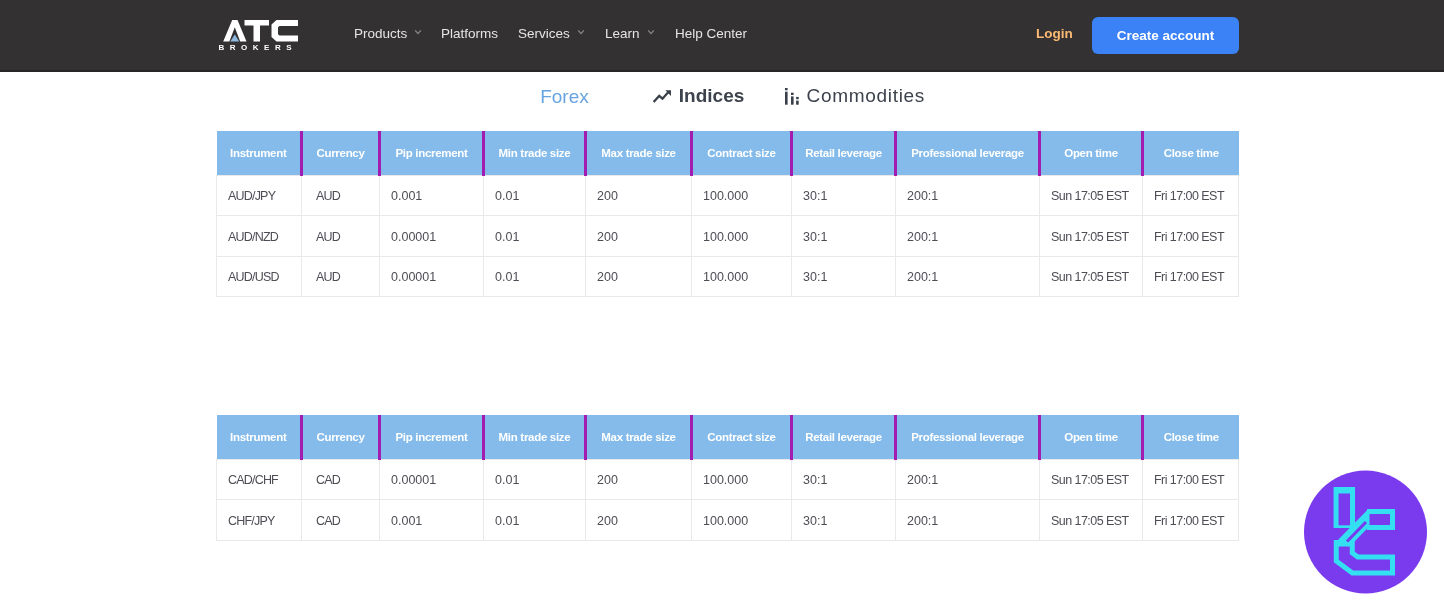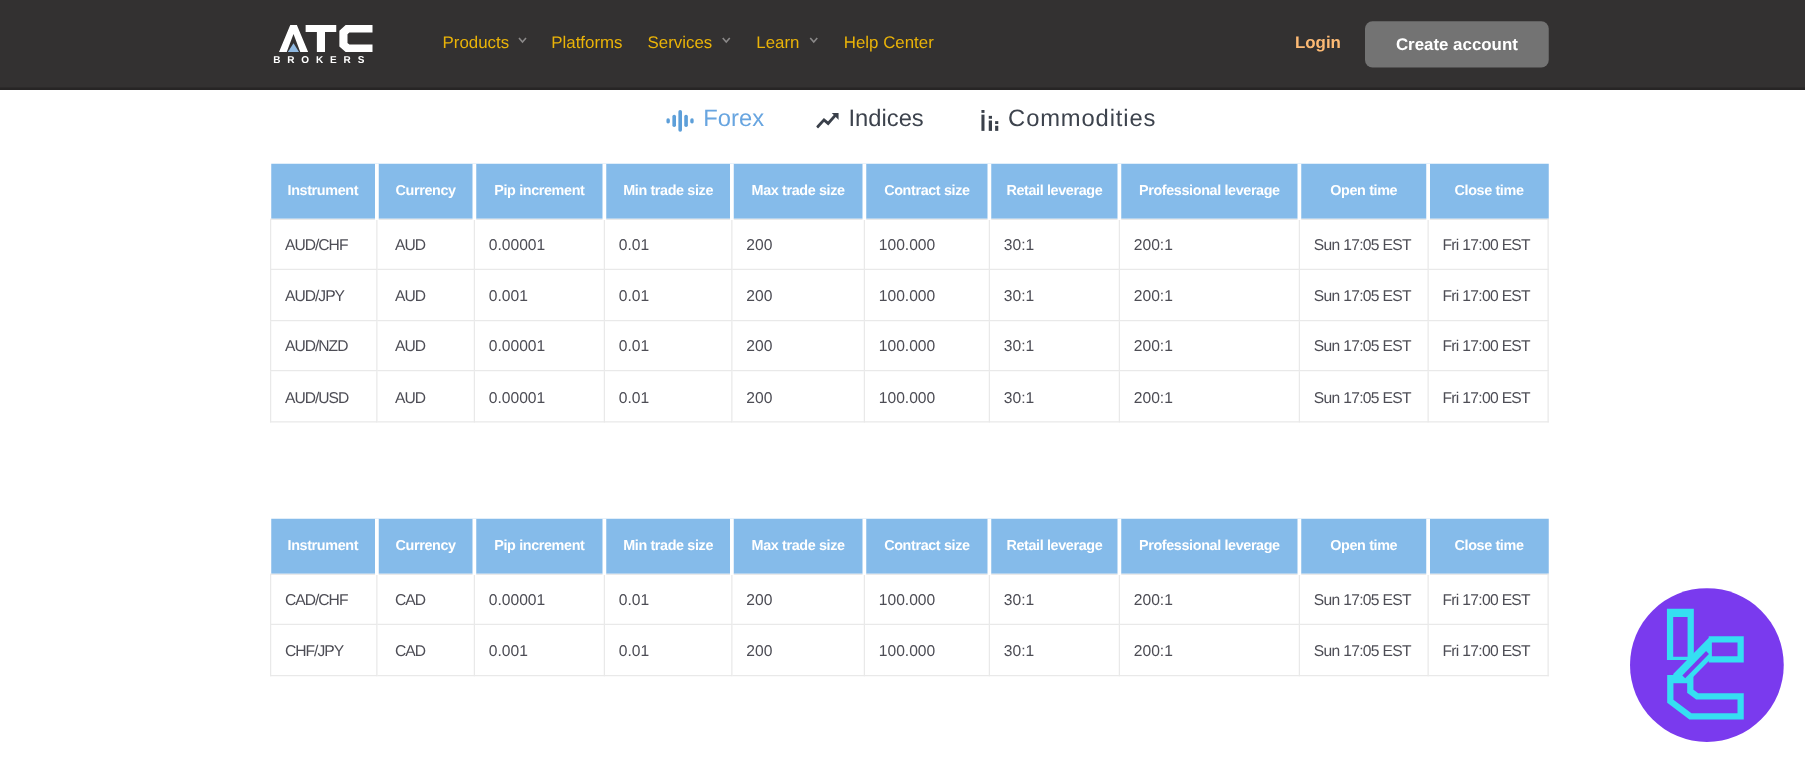--- a/index.html
+++ b/index.html
@@ -1,34 +1,34 @@
 <!DOCTYPE html>
 <html><head>
 <meta charset="utf-8">
 <style>
   * { margin:0; padding:0; box-sizing:border-box; }
   html,body { width:1444px; height:610px; background:#ffffff; font-family:"Liberation Sans", sans-serif; overflow:hidden; position:relative; }
 
   
   .nav { position:absolute; top:0; left:0; width:1444px; height:72px; background:#333131; border-bottom:2px solid #272525; }
   .logo { position:absolute; left:218px; top:18.5px; }
-  .navitem { position:absolute; top:0; height:67px; line-height:67px; font-size:13.5px; color:#eab308; }
+  .navitem { position:absolute; top:0; height:67px; line-height:67px; font-size:13.5px; color:#e5e5e5; }
   .chev { display:inline-block; margin-left:7px; width:8px; height:8px; position:relative; top:-2px; }
   .login { position:absolute; left:1036px; top:0; height:67px; line-height:67px; font-size:13.5px; font-weight:bold; color:#fdba74; }
-  .createbtn { position:absolute; left:1092px; top:17px; width:147px; height:37px; background:#737373; border:none; border-radius:6px; color:#fff; font-weight:bold; font-size:13.5px; text-align:center; line-height:37px; }
+  .createbtn { position:absolute; left:1092px; top:17px; width:147px; height:37px; background:#3b82f6; border:none; border-radius:6px; color:#fff; font-weight:bold; font-size:13.5px; text-align:center; line-height:37px; }
 
   
   .tab { position:absolute; top:84px; height:24px; display:flex; align-items:center; }
   .tab svg { margin-top:1.5px; }
   .tab .txt { font-size:19px; color:#3d434d; }
   .tab.active .txt { color:#68a5e0; }
 
   
   table.data { position:absolute; left:216px; border-collapse:collapse; table-layout:fixed; width:1022px; }
-  table.data th { background:#85bbea; color:#ffffff; font-size:11.5px; font-weight:bold; letter-spacing:-0.3px; height:44px; text-align:center; border-left:3px solid #ffffff; border-right:1px solid #a21caf; }
+  table.data th { background:#85bbea; color:#ffffff; font-size:11.5px; font-weight:bold; letter-spacing:-0.3px; height:44px; text-align:center; border-left:3px solid #ffffff; border-right:3px solid #a21caf; }
   table.data th:first-child { border-left:none; }
   table.data th:last-child { border-right:none; }
   table.data td { height:40.5px; background:#ffffff; border:1px solid #e9e9e9; font-size:12.5px; color:#4d4d55; padding-left:11px; padding-top:2px; white-space:nowrap; overflow:hidden; }
   table.data td:nth-child(1), table.data td:nth-child(2) { letter-spacing:-0.8px; }
   table.data td:nth-child(2) { padding-left:14px; }
   table.data td:nth-child(9), table.data td:nth-child(10) { letter-spacing:-0.55px; }
   .t1 { top:131px; }
   .t2 { top:415px; }
 
   
@@ -58,36 +58,36 @@
         <path d="M1.5 3 L5 7 L8.5 3" stroke="#8a8888" stroke-width="1.6" fill="none"></path>
       </svg></div>
   <div class="navitem" style="left:605px;">Learn<svg class="chev" viewBox="0 0 10 10">
         <path d="M1.5 3 L5 7 L8.5 3" stroke="#8a8888" stroke-width="1.6" fill="none"></path>
       </svg></div>
   <div class="navitem" style="left:675px;">Help Center</div>
   <div class="login">Login</div>
   <div class="createbtn">Create account</div>
 </div>
 
-<div class="tab active" style="left:532.5px;">
+<div class="tab active" style="left:532.5px;flex-direction:column;">
   <svg width="22.5" height="17.5" viewBox="0 0 22.5 17.5">
     <rect x="0" y="6.65" width="2.9" height="4.2" rx="1.4" fill="#5d9fd9"></rect>
     <rect x="4.9" y="3.85" width="2.9" height="9.8" rx="1.4" fill="#5d9fd9"></rect>
     <rect x="9.7" y="0" width="2.9" height="17.4" rx="1.4" fill="#5d9fd9"></rect>
     <rect x="14.4" y="3.85" width="2.9" height="9.8" rx="1.4" fill="#5d9fd9"></rect>
     <rect x="19.2" y="6.65" width="2.9" height="4.2" rx="1.4" fill="#5d9fd9"></rect>
   </svg>
   <span class="txt" style="margin-left:7.7px;">Forex</span>
 </div>
 <div class="tab" style="left:652.8px;">
   <svg width="18.5" height="13" viewBox="0 0 18.5 13">
     <path d="M0.6 12 L6.2 5.9 L9.5 8.7 L15.4 2.1" stroke="#3a404a" stroke-width="2.3" fill="none"></path>
     <polygon points="12.4,0.3 18,0.3 18,5.9" fill="#3a404a"></polygon>
   </svg>
-  <span class="txt" style="margin-left:7.5px;">Indices</span>
+  <span class="txt" style="margin-left:7.5px;font-weight:bold;">Indices</span>
 </div>
 <div class="tab" style="left:785.2px;">
   <svg width="14" height="17" viewBox="0 0 14 17">
     <rect x="0" y="0" width="2.6" height="2.3" fill="#3a404a"></rect>
     <rect x="0" y="3.7" width="2.6" height="13" fill="#3a404a"></rect>
     <rect x="6" y="4.7" width="2.6" height="2.3" fill="#3a404a"></rect>
     <rect x="6" y="8.4" width="2.6" height="8.3" fill="#3a404a"></rect>
     <rect x="11.1" y="8.9" width="2.6" height="2.3" fill="#3a404a"></rect>
     <rect x="11.1" y="12.6" width="2.6" height="4.1" fill="#3a404a"></rect>
   </svg>
@@ -114,32 +114,20 @@
         <th>Pip increment</th>
         <th>Min trade size</th>
         <th>Max trade size</th>
         <th>Contract size</th>
         <th>Retail leverage</th>
         <th>Professional leverage</th>
         <th>Open time</th>
         <th>Close time</th>
       </tr>
   <tr>
-        <td>AUD/CHF</td>
-        <td>AUD</td>
-        <td>0.00001</td>
-        <td>0.01</td>
-        <td>200</td>
-        <td>100.000</td>
-        <td>30:1</td>
-        <td>200:1</td>
-        <td>Sun 17:05 EST</td>
-        <td>Fri 17:00 EST</td>
-      </tr>
-  <tr>
         <td>AUD/JPY</td>
         <td>AUD</td>
         <td>0.001</td>
         <td>0.01</td>
         <td>200</td>
         <td>100.000</td>
         <td>30:1</td>
         <td>200:1</td>
         <td>Sun 17:05 EST</td>
         <td>Fri 17:00 EST</td>

